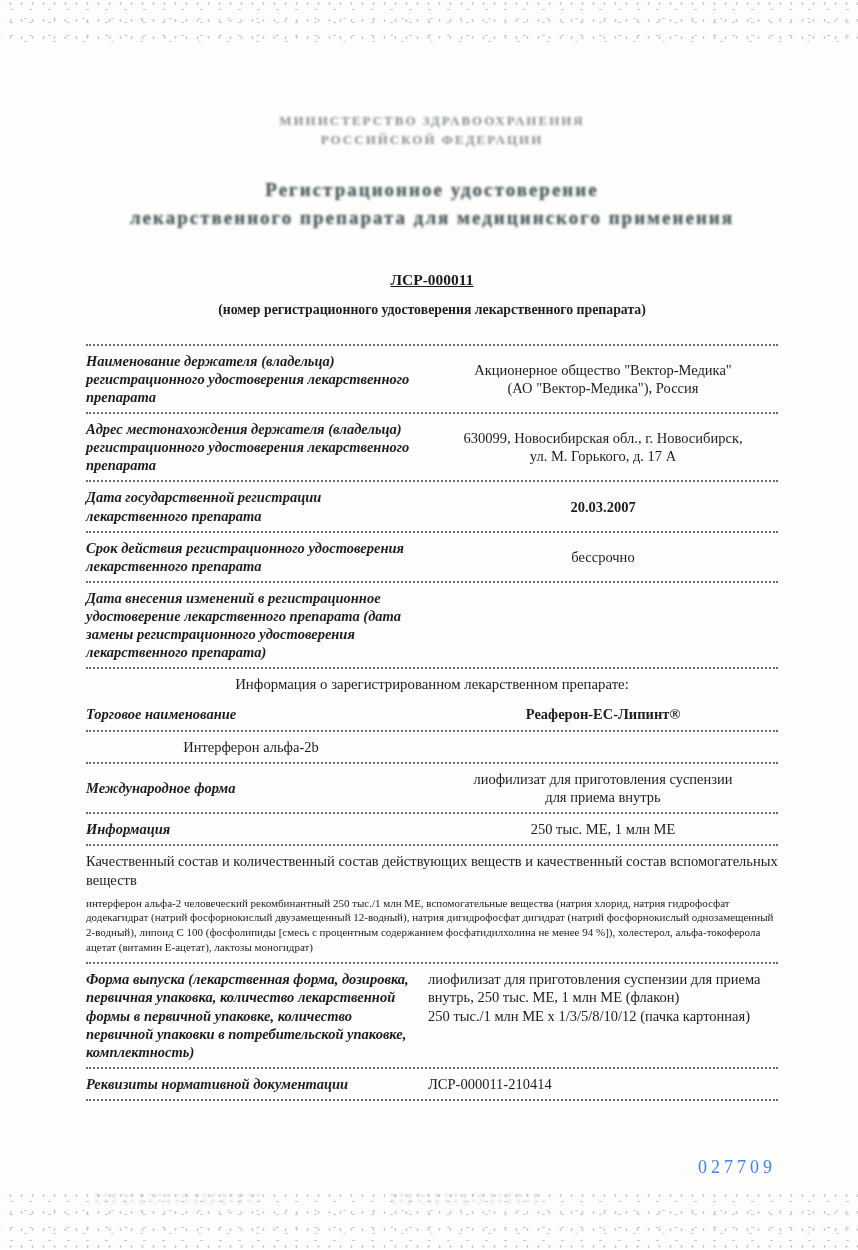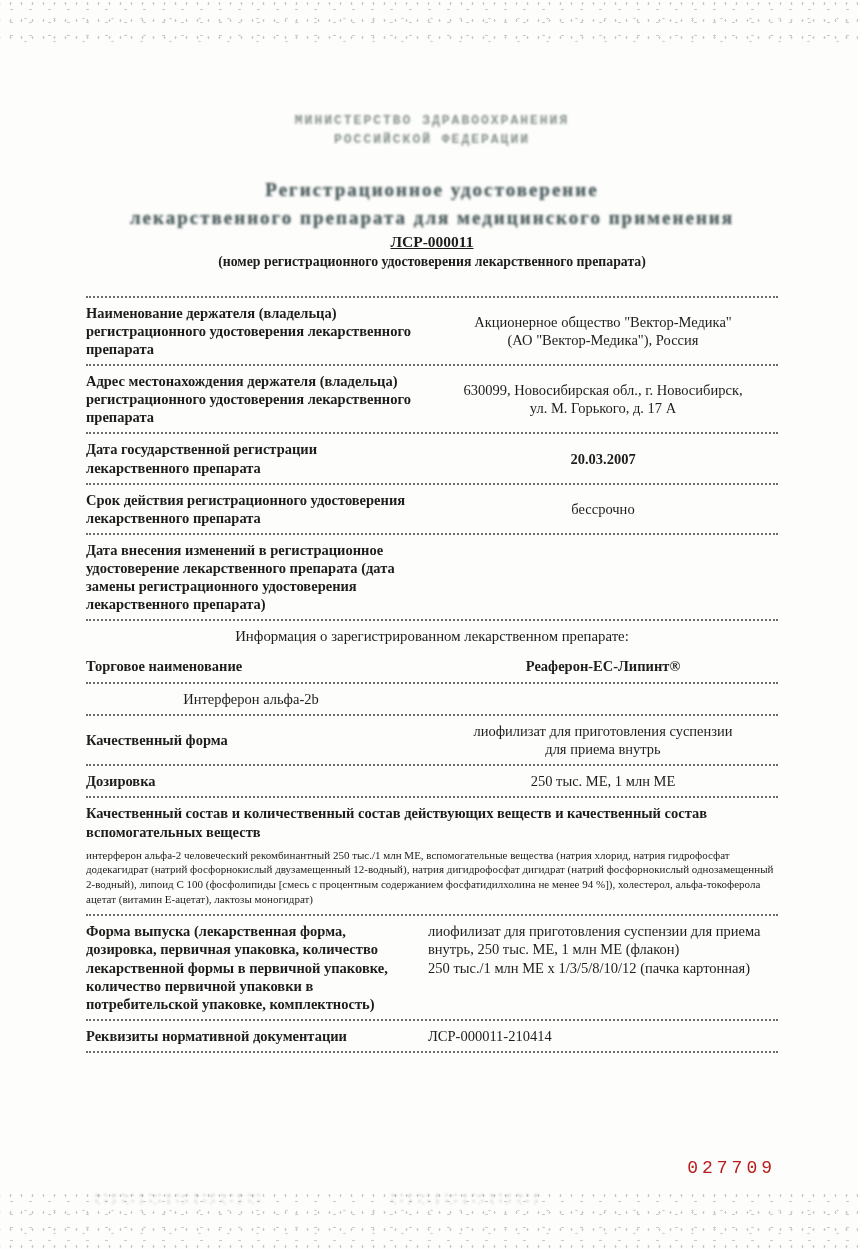--- a/index.html
+++ b/index.html
@@ -33,63 +33,63 @@
     background-size:9px 6px,14px 8px;
   }
   .smudge-left{left:92px;bottom:46px;width:170px;}
   .smudge-mid{left:388px;bottom:46px;width:150px;}
 
   .content{margin:0 80px 0 86px;}
 
   .ministry{
     margin-top:112px;text-align:center;
     font-size:13px;font-weight:bold;letter-spacing:2px;
-    color:#86918a;filter:blur(.8px);line-height:1.45;font-family:Liberation Mono, monospace;
+    color:#86918a;filter:blur(.8px);line-height:1.45;
   }
   .doc-title{
     margin-top:26px;text-align:center;
     font-size:19px;font-weight:600;letter-spacing:2px;
     color:#4c5c5e;filter:blur(1px);line-height:1.5;
     text-shadow:0 0 2px rgba(70,90,90,.45);
   }
   .reg-number{
-    text-align:center;
+    margin-top:38px;text-align:center;
     font-size:15.5px;font-weight:bold;text-decoration:underline;
   }
   .reg-caption{
-    margin-top:3px;text-align:center;
+    margin-top:13px;text-align:center;
     font-size:13.8px;font-weight:bold;
   }
 
   .rows{margin-top:26px;}
   .row{
     display:grid;grid-template-columns:330px 1fr;gap:12px;
     align-items:center;padding:6px 0;
     border-bottom:2px dotted #6d6d68;
     font-size:14.5px;line-height:1.25;
   }
   .rows > .row:first-child{border-top:2px dotted #6d6d68;}
   .row.top{align-items:start;}
-  .field-label{font-weight:bold;white-space:pre-line;}
+  .field-label{font-weight:bold;white-space:pre-line;font-style:italic;}
   .field-value{text-align:center;white-space:pre-line;}
   .field-value.left{text-align:left;}
   .field-value.strong{font-weight:bold;}
 
   .info-heading{
     text-align:center;font-size:14.8px;padding:7px 0 6px 0;
   }
 
   .section{border-bottom:2px dotted #6d6d68;padding:6px 0 8px 0;}
-  .section-heading{font-weight:bold;font-size:14.5px;line-height:1.3;}
+  .section-heading{font-weight:normal;font-size:14.5px;line-height:1.3;}
   .section-body{margin:6px 0 0 0;font-size:11px;line-height:1.33;text-align:left;}
 
   .serial{
     position:absolute;right:82px;bottom:72px;
-    font-size:18px;letter-spacing:4px;color:#b91c1c;
-    font-family:Liberation Mono, monospace;
+    font-size:18px;letter-spacing:4px;color:#3b82f6;
+    font-family:Liberation Serif, serif;
   }
 </style>
 </head>
 <body>
 
 <div class="page">
 
   <div class="noise noise-top"></div>
 
   <div class="content">
@@ -140,27 +140,27 @@
       <div class="row">
         <div class="field-label">Торговое наименование</div>
         <div class="field-value strong">Реаферон-ЕС-Липинт®</div>
       </div>
 
       <div class="row">
         <div class="field-value">Интерферон альфа-2b</div>
       </div>
 
       <div class="row">
-        <div class="field-label">Качественный форма</div>
+        <div class="field-label">Международное форма</div>
         <div class="field-value">лиофилизат для приготовления суспензии
 для приема внутрь</div>
       </div>
 
       <div class="row">
-        <div class="field-label">Дозировка</div>
+        <div class="field-label">Информация</div>
         <div class="field-value">250 тыс. МЕ, 1 млн МЕ</div>
       </div>
 
       <div class="section">
         <div class="section-heading">Качественный состав и количественный состав действующих веществ и качественный состав вспомогательных веществ</div>
         <p class="section-body">интерферон альфа-2 человеческий рекомбинантный 250 тыс./1 млн МЕ, вспомогательные вещества (натрия хлорид, натрия гидрофосфат додекагидрат (натрий фосфорнокислый двузамещенный 12-водный), натрия дигидрофосфат дигидрат (натрий фосфорнокислый однозамещенный 2-водный), липоид С 100 (фосфолипиды [смесь с процентным содержанием фосфатидилхолина не менее 94 %]), холестерол, альфа-токоферола ацетат (витамин Е-ацетат), лактозы моногидрат)</p>
       </div>
 
       <div class="row top">
         <div class="field-label">Форма выпуска (лекарственная форма, дозировка, первичная упаковка, количество лекарственной формы в первичной упаковке, количество первичной упаковки в потребительской упаковке, комплектность)</div>

